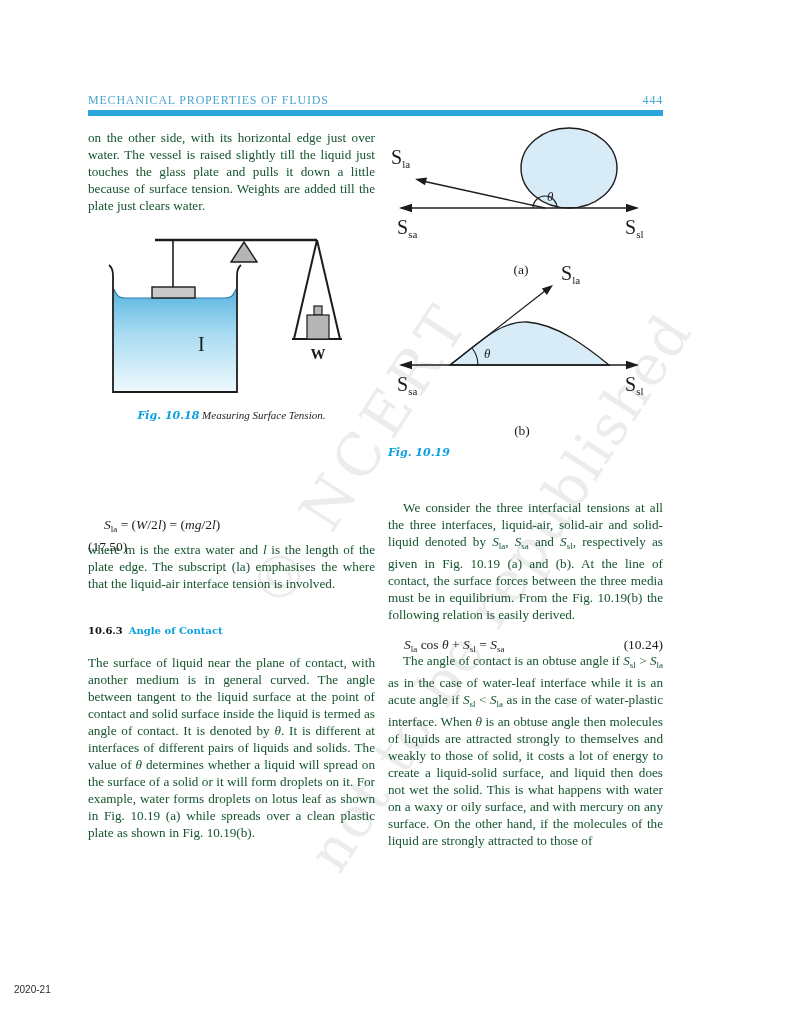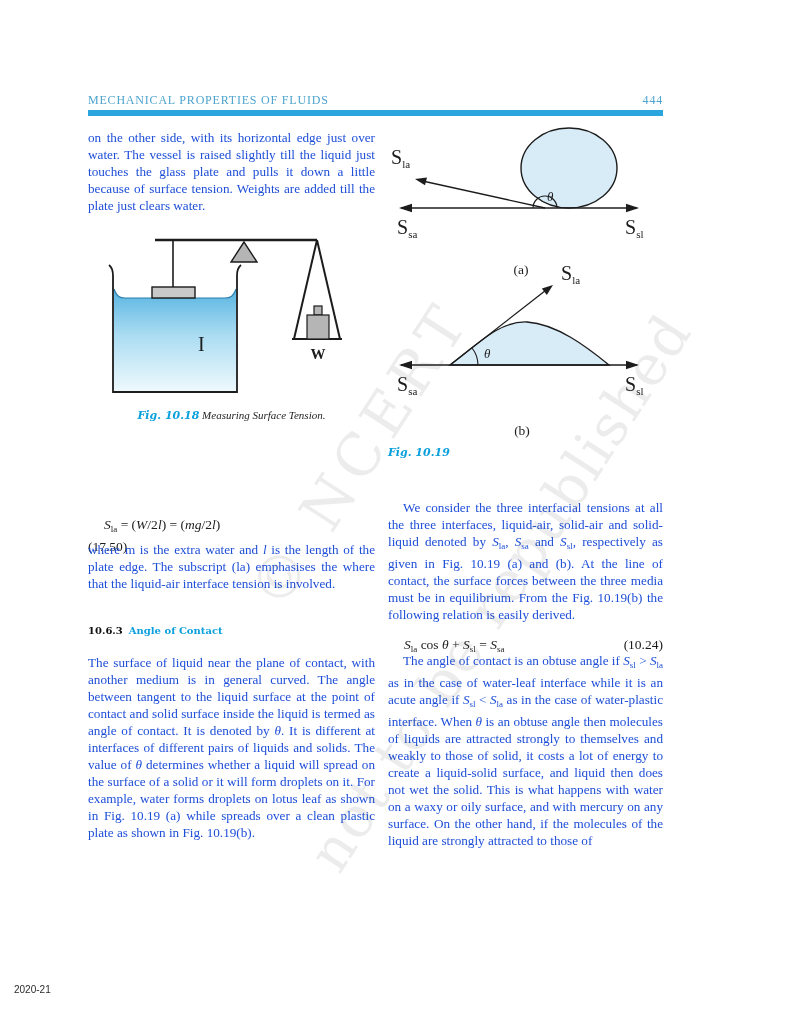--- a/index.html
+++ b/index.html
@@ -4,21 +4,21 @@
 <style>
   html,body{margin:0;padding:0;background:#ffffff;}
   .page{position:relative;width:793px;height:1024px;background:#ffffff;overflow:hidden;
         font-family:"Liberation Serif",serif;color:#1c1c1c;}
   
   .header{position:absolute;left:88px;top:93px;width:575px;display:flex;
           justify-content:space-between;align-items:flex-end;
           font-size:12px;letter-spacing:0.8px;color:#4da4cd;}
   .header-bar{position:absolute;left:88px;top:110px;width:575px;height:6px;background:#2aa5dd;}
   
-  .para{position:absolute;font-size:13.2px;line-height:17px;text-align:justify;color:#1d4ed8;}
+  .para{position:absolute;font-size:13.2px;line-height:17px;text-align:justify;color:#14532d;}
   .indent{text-indent:15px;}
   .seg-n{font-style:normal;}
   .seg-i{font-style:italic;}
   .seg-sub{font-size:9px;vertical-align:-3px;font-style:normal;}
   
   .eq{position:absolute;display:flex;justify-content:space-between;
       font-size:13.5px;line-height:18px;}
   .eq-body{padding-left:16px;}
   .eq-num{font-style:normal;}
   

